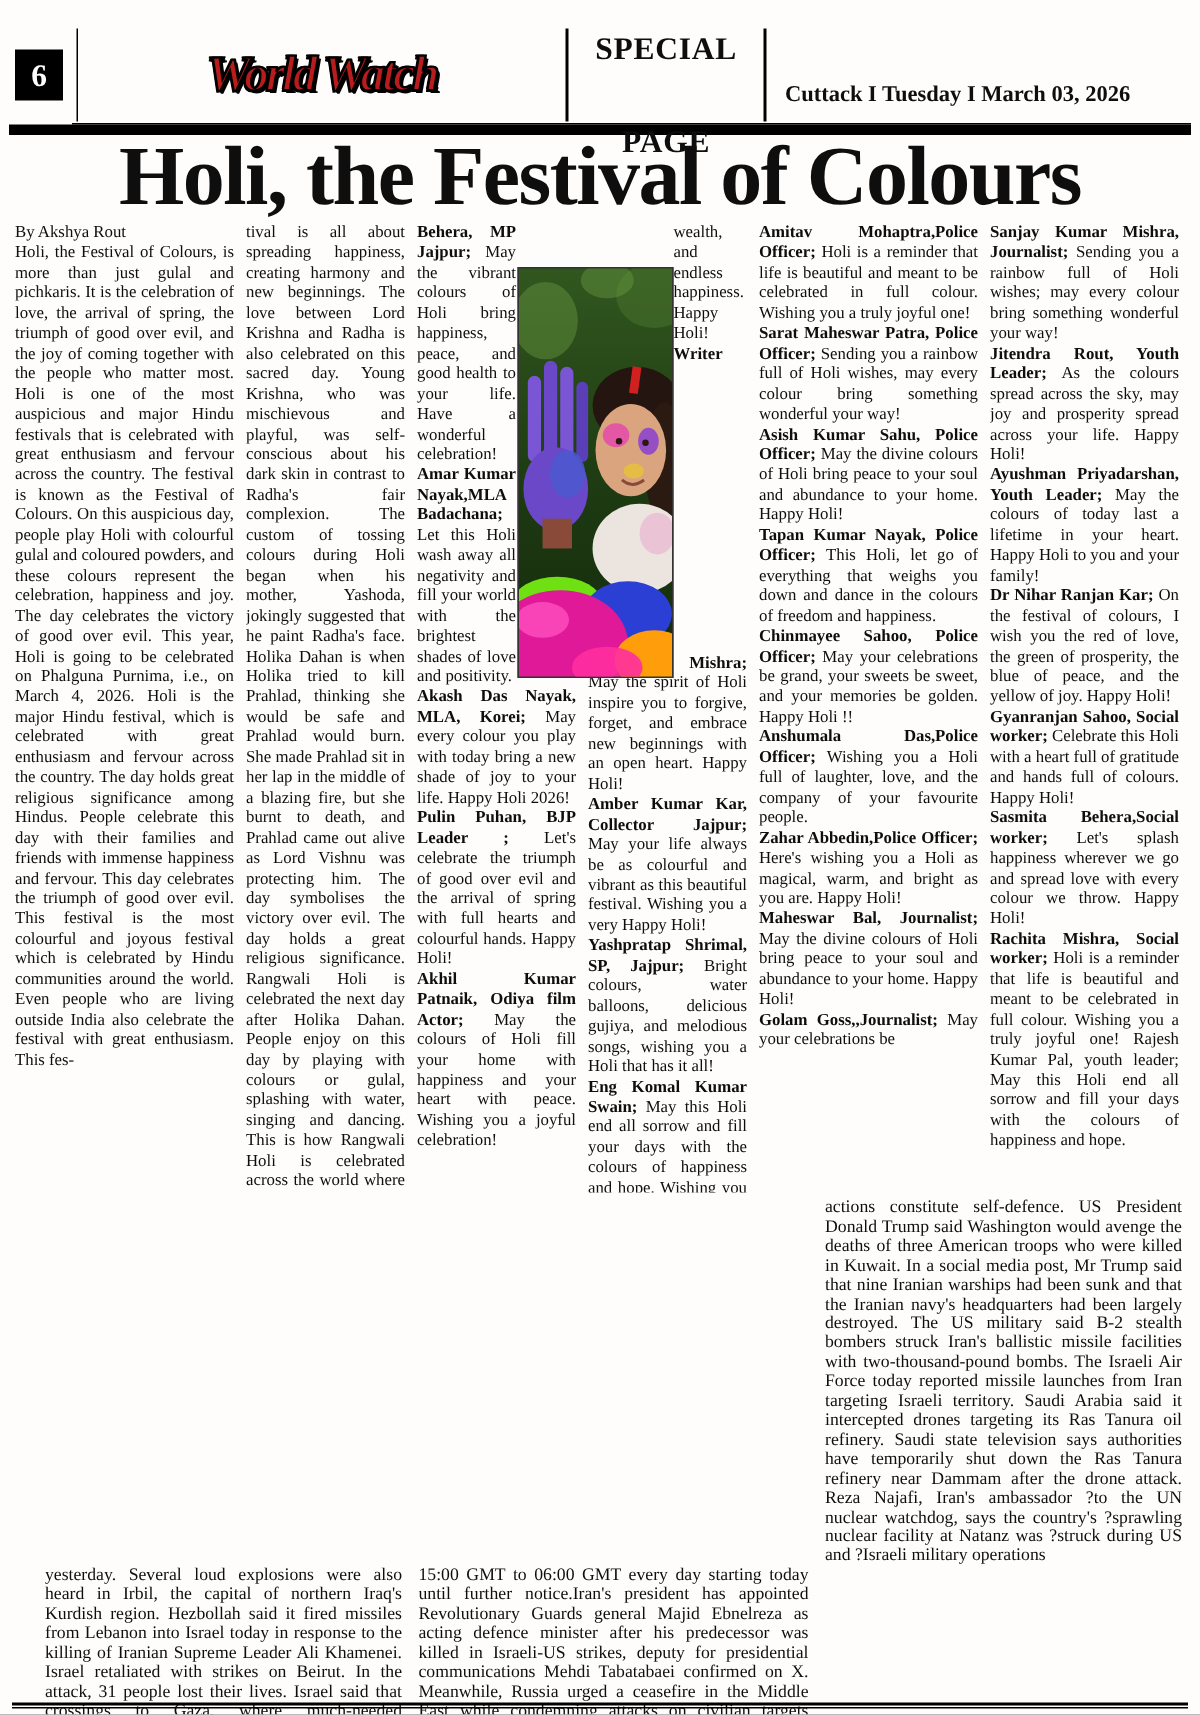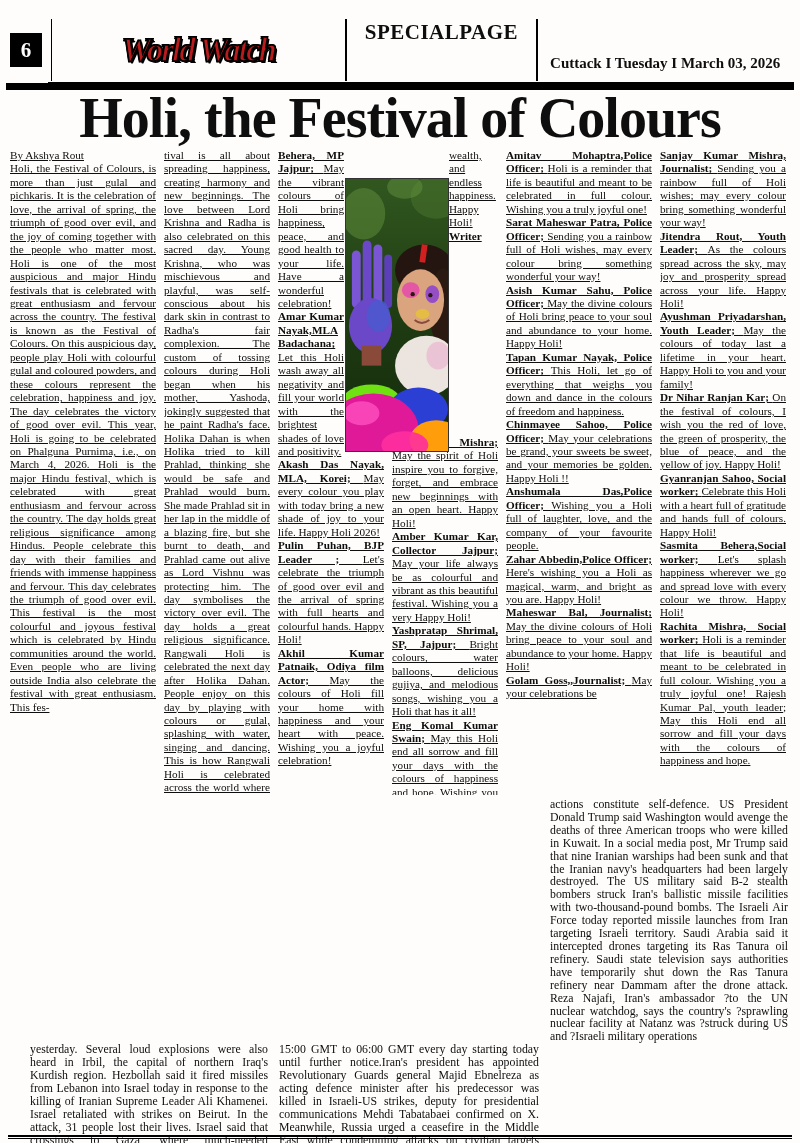--- a/index.html
+++ b/index.html
@@ -19,38 +19,38 @@
   .mh-sep { border-left:1.5px solid #000; height:62px; margin-left:9px; }
   .logo-wrap { flex:1.2; text-align:center; }
   .logo {
     font-weight:bold; font-style:italic; font-size:33px; letter-spacing:-2px; color:#b91c1c;
     -webkit-text-stroke:1.4px #000;
     text-shadow:1px 1px 0 #000,-1px -1px 0 #000,1px -1px 0 #000,-1px 1px 0 #000,2px 2px 0 #000;
     white-space:nowrap;
   }
   .special {
     border-left:2px solid #000; border-right:2px solid #000; height:62px;
-    padding:0 18px; display:flex; flex-direction:row; justify-content:center;
-    font-weight:bold; font-size:21px; line-height:1.25; text-align:center; letter-spacing:.5px;
+    padding:0 18px; display:flex; flex-direction:column; justify-content:flex-start;
+    font-weight:bold; font-size:21px; line-height:1.25; text-align:center; letter-spacing:.5px;gap:36px;
   }
   .dateline { flex:1; font-weight:bold; font-size:15px; padding-left:12px; padding-top:26px; white-space:nowrap; }
   .mh-rule { border-top:1.5px solid #000; margin-left:42px; }
   .visit { text-align:center; font-weight:bold; font-size:12.5px; padding:2px 0 3px 0; }
   .thick-bar { height:7px; background:#000; }
   
   .headline {
     font-weight:bold; font-size:56px; line-height:57px; height:59px;
     text-align:center; white-space:nowrap; letter-spacing:-1px; overflow:hidden;
   }
   
   .article {
     position:relative; display:grid;
     grid-template-columns:146px 106px 106px 106px 146px 126px;
     column-gap:8px; padding:0 12px 0 10px; height:646px; overflow:hidden;
-    font-size:11.2px; line-height:13.45px; text-align:justify;text-decoration:underline;
+    font-size:11.2px; line-height:13.45px; text-align:justify;
   }
   .col { overflow:hidden; }
   .byline { text-align:left; }
   .seg b { font-weight:bold; }
   .sp-r { float:right; width:40px; height:287px; }
   .sp-l { float:left; width:57px; height:287px; }
   .photo {
     position:absolute; left:345px; top:178px; width:104px; height:274px;
     border:1px solid #333; background:#2a4a1e;
   }

